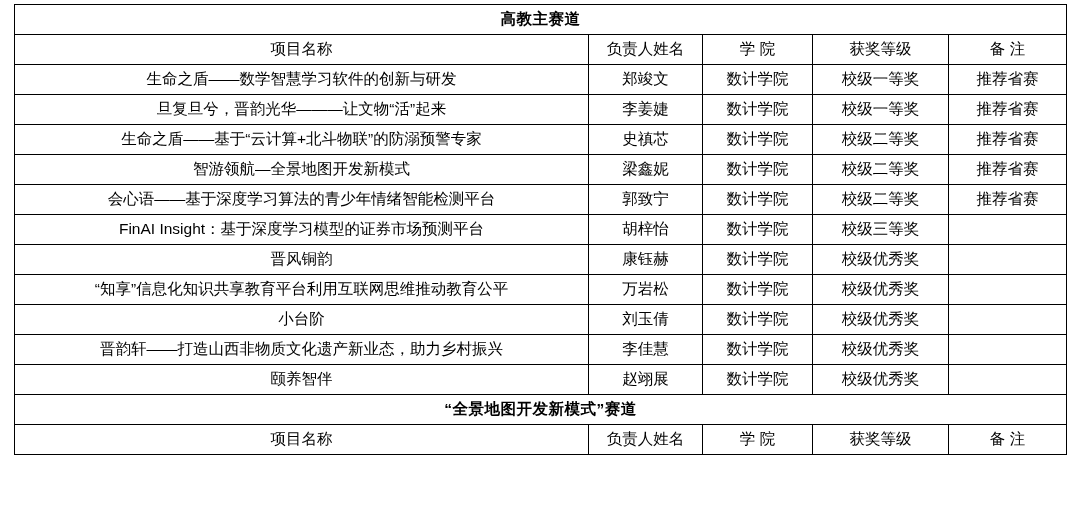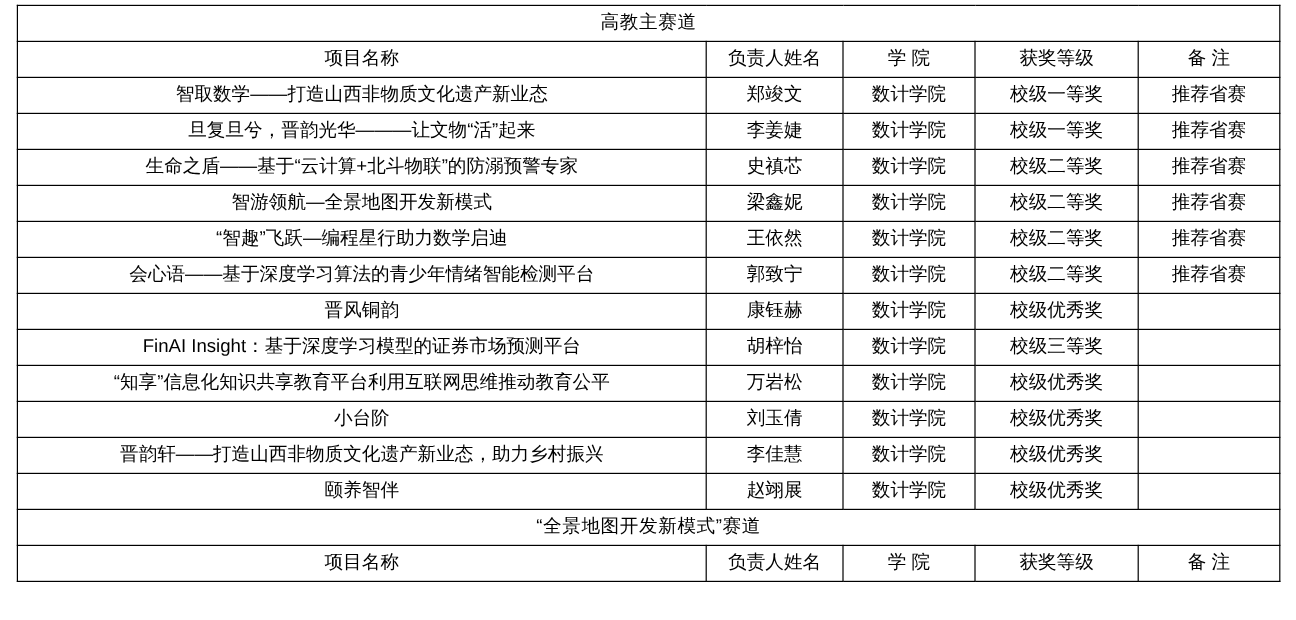--- a/index.html
+++ b/index.html
@@ -30,21 +30,21 @@
     vertical-align: middle;
     font-size: 15.5px;
     line-height: 1.05;
     padding: 2px 2px;
     height: 25px;
     white-space: nowrap;
     overflow: hidden;
   }
   td.section-title {
     font-size: 19px;
-    font-weight: normal;
+    font-weight: bold;
     height: 31px;
     letter-spacing: 0.5px;
     margin-top: 40px;
   }
   td.col-head {
     font-size: 15.5px;
     margin-top: 12px;
   }
   td.name-cell {
     font-size: 15.5px;
@@ -73,21 +73,21 @@
           <td class="section-title" colspan="5">高教主赛道</td>
         </tr>
         <tr>
           <td class="col-head">项目名称</td>
           <td class="col-head">负责人姓名</td>
           <td class="col-head">学  院</td>
           <td class="col-head">获奖等级</td>
           <td class="col-head">备  注</td>
         </tr>
         <tr>
-          <td class="name-cell">智取数学——打造山西非物质文化遗产新业态</td>
+          <td class="name-cell">生命之盾——数学智慧学习软件的创新与研发</td>
           <td class="name-cell">郑竣文</td>
           <td class="name-cell">数计学院</td>
           <td class="name-cell">校级一等奖</td>
           <td class="name-cell">推荐省赛</td>
         </tr>
         <tr>
           <td class="name-cell">旦复旦兮，晋韵光华———让文物“活”起来</td>
           <td class="name-cell">李姜婕</td>
           <td class="name-cell">数计学院</td>
           <td class="name-cell">校级一等奖</td>
@@ -101,45 +101,38 @@
           <td class="name-cell">推荐省赛</td>
         </tr>
         <tr>
           <td class="name-cell">智游领航—全景地图开发新模式</td>
           <td class="name-cell">梁鑫妮</td>
           <td class="name-cell">数计学院</td>
           <td class="name-cell">校级二等奖</td>
           <td class="name-cell">推荐省赛</td>
         </tr>
         <tr>
-          <td class="name-cell">“智趣”飞跃—编程星行助力数学启迪</td>
-          <td class="name-cell">王依然</td>
-          <td class="name-cell">数计学院</td>
-          <td class="name-cell">校级二等奖</td>
-          <td class="name-cell">推荐省赛</td>
-        </tr>
-        <tr>
           <td class="name-cell">会心语——基于深度学习算法的青少年情绪智能检测平台</td>
           <td class="name-cell">郭致宁</td>
           <td class="name-cell">数计学院</td>
           <td class="name-cell">校级二等奖</td>
           <td class="name-cell">推荐省赛</td>
         </tr>
         <tr>
+          <td class="name-cell">FinAI Insight：基于深度学习模型的证券市场预测平台</td>
+          <td class="name-cell">胡梓怡</td>
+          <td class="name-cell">数计学院</td>
+          <td class="name-cell">校级三等奖</td>
+          <td class="name-cell"></td>
+        </tr>
+        <tr>
           <td class="name-cell">晋风铜韵</td>
           <td class="name-cell">康钰赫</td>
           <td class="name-cell">数计学院</td>
           <td class="name-cell">校级优秀奖</td>
-          <td class="name-cell"></td>
-        </tr>
-        <tr>
-          <td class="name-cell">FinAI Insight：基于深度学习模型的证券市场预测平台</td>
-          <td class="name-cell">胡梓怡</td>
-          <td class="name-cell">数计学院</td>
-          <td class="name-cell">校级三等奖</td>
           <td class="name-cell"></td>
         </tr>
         <tr>
           <td class="name-cell">“知享”信息化知识共享教育平台利用互联网思维推动教育公平</td>
           <td class="name-cell">万岩松</td>
           <td class="name-cell">数计学院</td>
           <td class="name-cell">校级优秀奖</td>
           <td class="name-cell"></td>
         </tr>
         <tr>

